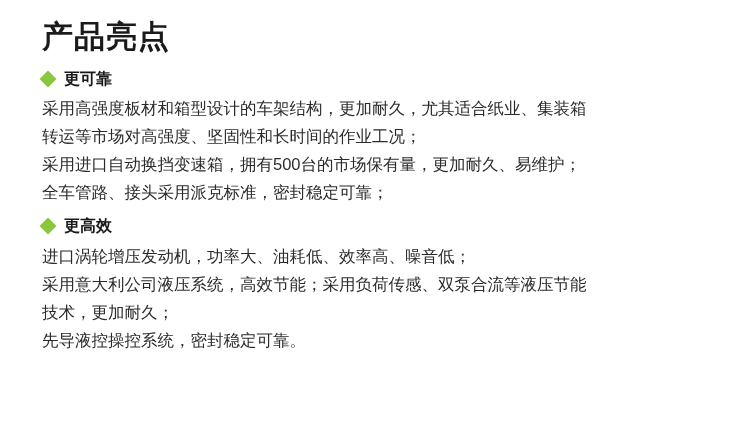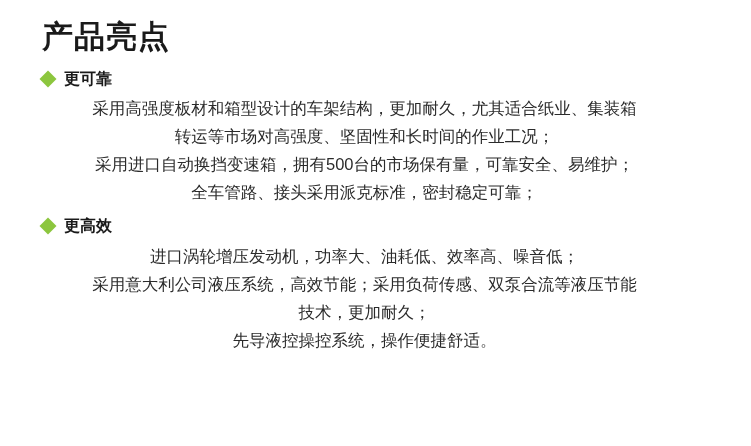--- a/index.html
+++ b/index.html
@@ -48,21 +48,20 @@
   .section-title {
     font-size: 16px;
     font-weight: bold;
     color: #1a1a1a;
     line-height: 1.2;
   }
   .body-lines {
     font-size: 16.5px;
     line-height: 28px;
     color: #2b2b2b;
-    text-align: center;
   }
   .body-line {
     white-space: nowrap;
   }
   .section-2 {
     margin-top: 0;
   }
 </style>
 </head>
 <body>
@@ -72,31 +71,31 @@
   <h1 class="page-title">产品亮点</h1>
 
   <div class="section section-1">
     <div class="section-header">
       <span class="bullet-diamond"></span>
       <span class="section-title">更可靠</span>
     </div>
     <div class="body-lines">
       <div class="body-line">采用高强度板材和箱型设计的车架结构，更加耐久，尤其适合纸业、集装箱</div>
       <div class="body-line">转运等市场对高强度、坚固性和长时间的作业工况；</div>
-      <div class="body-line">采用进口自动换挡变速箱，拥有500台的市场保有量，可靠安全、易维护；</div>
+      <div class="body-line">采用进口自动换挡变速箱，拥有500台的市场保有量，更加耐久、易维护；</div>
       <div class="body-line">全车管路、接头采用派克标准，密封稳定可靠；</div>
     </div>
   </div>
 
   <div class="section section-2">
     <div class="section-header">
       <span class="bullet-diamond"></span>
       <span class="section-title">更高效</span>
     </div>
     <div class="body-lines">
       <div class="body-line">进口涡轮增压发动机，功率大、油耗低、效率高、噪音低；</div>
       <div class="body-line">采用意大利公司液压系统，高效节能；采用负荷传感、双泵合流等液压节能</div>
       <div class="body-line">技术，更加耐久；</div>
-      <div class="body-line">先导液控操控系统，操作便捷舒适。</div>
+      <div class="body-line">先导液控操控系统，密封稳定可靠。</div>
     </div>
   </div>
 
 </div>
 
 </body></html>

